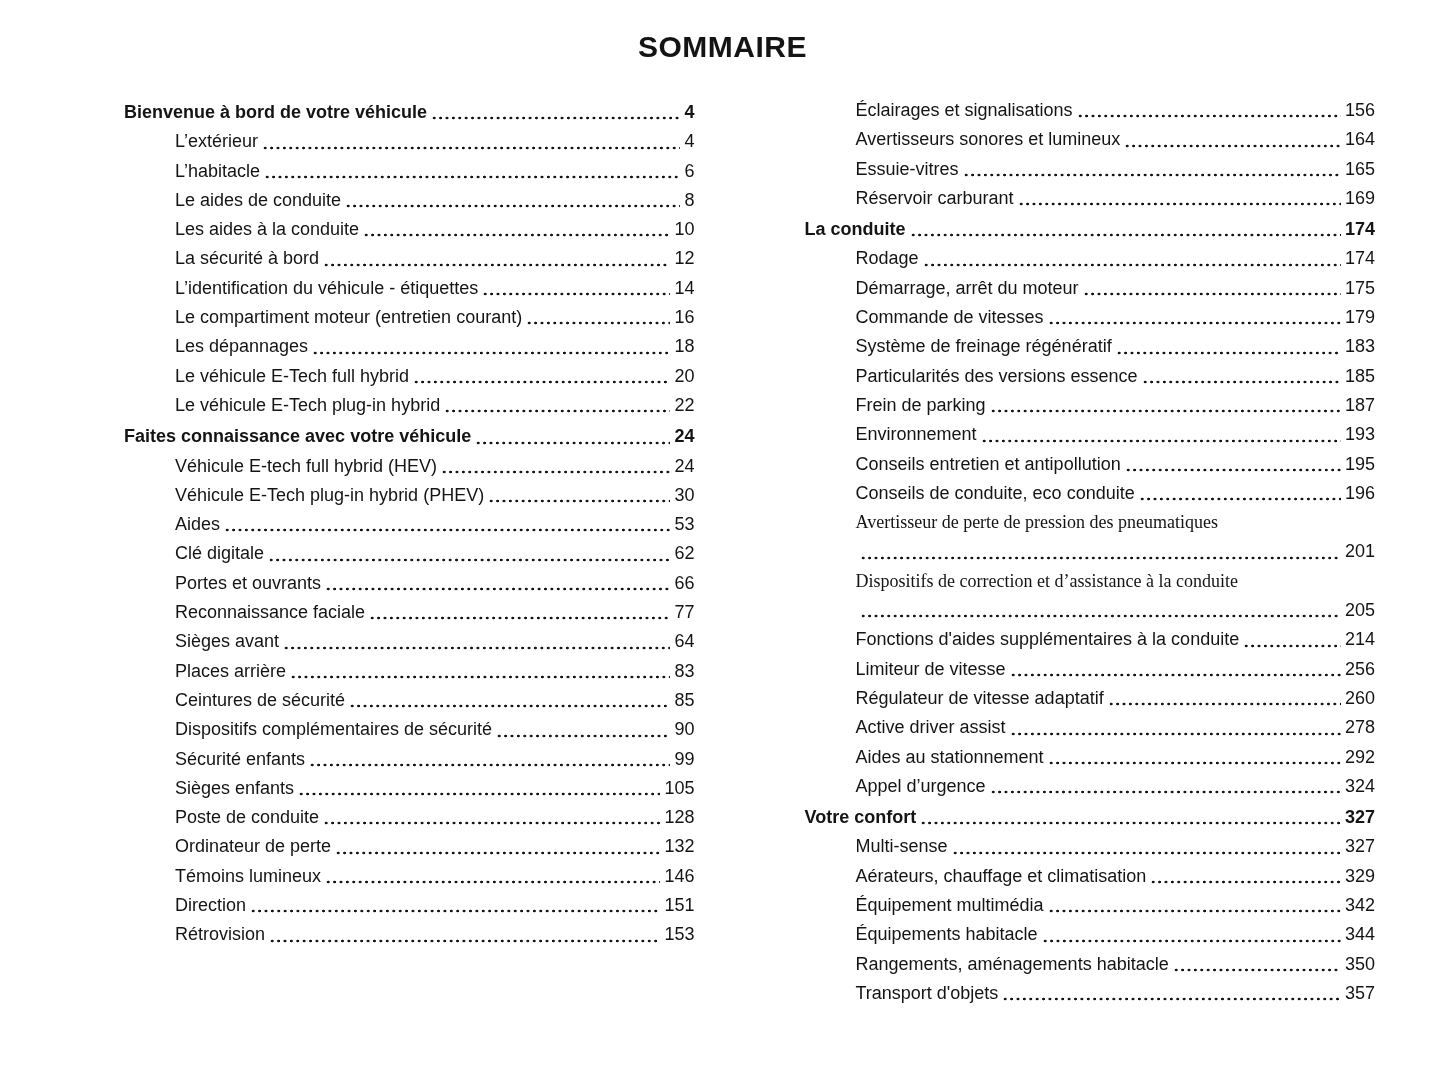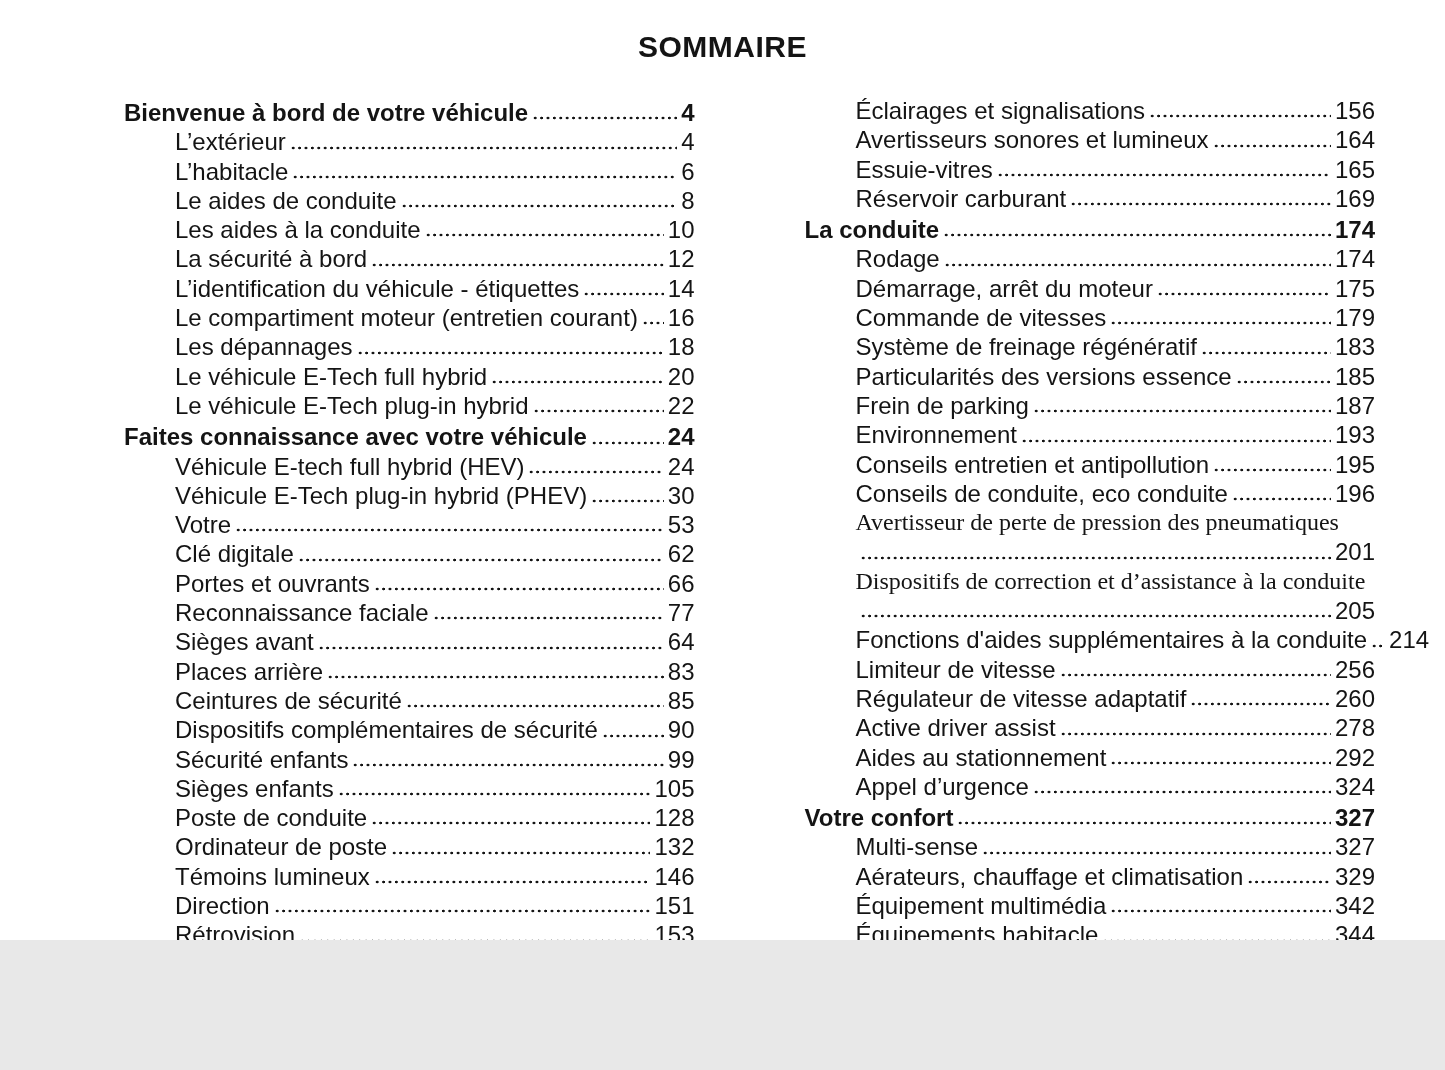--- a/index.html
+++ b/index.html
@@ -1,18 +1,18 @@
 <!DOCTYPE html>
 <html><head>
 <meta charset="utf-8">
 <style>
   html,body{margin:0;padding:0;background:#e8e8e8;}
   .page{
     position:relative;
-    width:1445px;height:940px;
+    width:1445px;height:1070px;
     background:#ffffff;
     font-family:"Liberation Sans", sans-serif;
     color:#141414;
     box-sizing:border-box;
     overflow:hidden;
     margin:0 auto;
   }
   .title{
     margin:0;
     padding-top:30px;
@@ -23,21 +23,21 @@
     color:#141414;
   }
   .columns{
     display:flex;
     padding:32px 70px 0 124px;
     gap:110px;
     align-items:flex-start;
   }
   .column{flex:1 1 0;min-width:0;}
   .entry{
-    font-size:24px;
+    font-size:18px;
     line-height:29.3px;
   }
   .entry.item{padding-left:51px;}
   .entry.section{margin-top:2px;}
   .entry.section .label,
   .entry.section .page-num{font-weight:700;}
   .row{display:flex;align-items:baseline;}
   .label{white-space:nowrap;flex:0 0 auto;}
   .pre{white-space:nowrap;font-family:Liberation Serif, serif;}
   .dots{
@@ -153,21 +153,21 @@
         </div>
         <div class="entry item">
           <div class="row">
             <span class="label">Véhicule E-Tech plug-in hybrid (PHEV)</span>
             <span class="dots"></span>
             <span class="page-num">30</span>
           </div>
         </div>
         <div class="entry item">
           <div class="row">
-            <span class="label">Votre</span>
+            <span class="label">Aides</span>
             <span class="dots"></span>
             <span class="page-num">53</span>
           </div>
         </div>
         <div class="entry item">
           <div class="row">
             <span class="label">Clé digitale</span>
             <span class="dots"></span>
             <span class="page-num">62</span>
           </div>
@@ -230,21 +230,21 @@
         </div>
         <div class="entry item">
           <div class="row">
             <span class="label">Poste de conduite</span>
             <span class="dots"></span>
             <span class="page-num">128</span>
           </div>
         </div>
         <div class="entry item">
           <div class="row">
-            <span class="label">Ordinateur de poste</span>
+            <span class="label">Ordinateur de perte</span>
             <span class="dots"></span>
             <span class="page-num">132</span>
           </div>
         </div>
         <div class="entry item">
           <div class="row">
             <span class="label">Témoins lumineux</span>
             <span class="dots"></span>
             <span class="page-num">146</span>
           </div>

